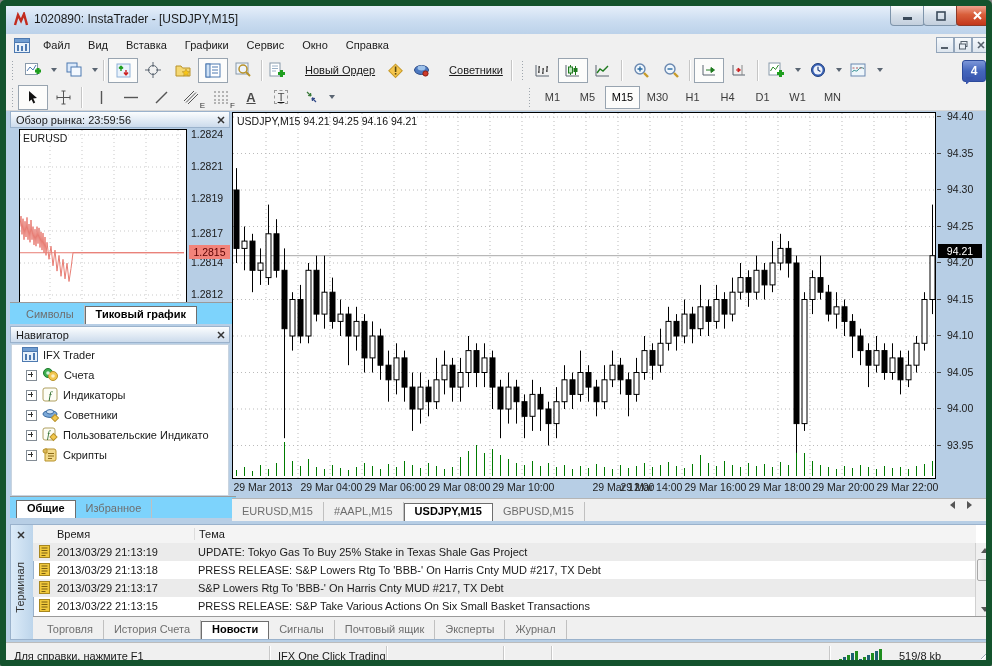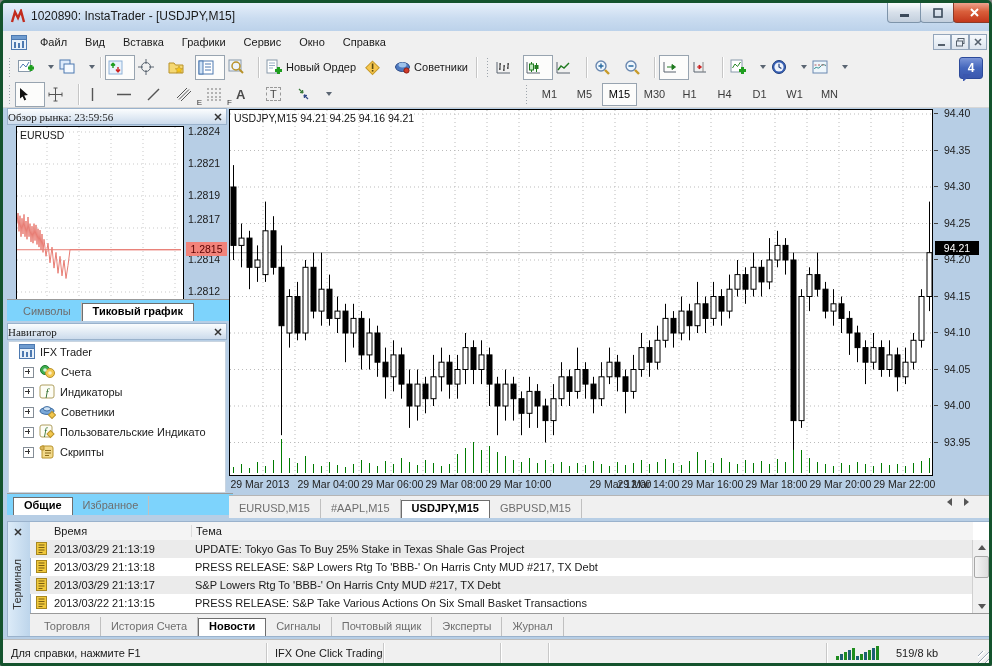--- a/index.html
+++ b/index.html
@@ -1,53 +1,53 @@
 <!DOCTYPE html>
 <html><head>
 <meta charset="utf-8">
 <style>
   html,body{margin:0;padding:0;background:#888;}
   .window{position:relative;width:992px;height:666px;font-family:"Liberation Sans",sans-serif;
-    font-size:11px;color:#1a1a1a;background:#b7cee5;border:3px solid #14532d;box-sizing:border-box;
+    font-size:11px;color:#1a1a1a;background:#b7cee5;border:6px solid #14532d;box-sizing:border-box;
     border-radius:5px 5px 2px 2px;overflow:hidden;}
   .abs{position:absolute;}
   
   .titlebar{left:0;top:0;width:990px;height:28px;background:linear-gradient(#e6effa,#cadcf0 55%,#bcd2ea);}
   .title-text{left:28px;top:6px;font-size:12px;}
   .winbtn{top:0;height:19px;border:1px solid #7e94aa;border-top:none;border-radius:0 0 4px 4px;
     background:linear-gradient(#fbfcfd,#d7e0ea 50%,#c3cfdd);display:flex;align-items:center;justify-content:center;}
   .winbtn.close{background:linear-gradient(#f0a28e,#d95f3b 45%,#c3371b);border-color:#8c3a28;}
   
   .menubar{left:0;top:28px;width:990px;height:22px;background:#f0f0f0;border-bottom:1px solid #dcdcdc;display:flex;align-items:center;}
   .menu-item{padding:0 9px;line-height:22px;cursor:default;}
   .mdibtn{width:16px;height:14px;border:1px solid #93a5ba;background:linear-gradient(#f6f9fc,#dde5ee);
     display:flex;align-items:center;justify-content:center;}
   
   .toolbar{left:0;width:990px;background:#f0f0f0;display:flex;align-items:center;}
   .tb1{top:50px;height:28px;border-bottom:1px solid #e4e4e4;}
   .tb2{top:78px;height:26px;border-bottom:1px solid #d6d6d6;}
   .grip{width:3px;height:20px;margin:0 4px 0 5px;background-image:radial-gradient(#9fa6ad 35%,transparent 40%);background-size:3px 3px;}
   .vsep{width:1px;height:21px;background:#c6c6c6;border-right:1px solid #fff;margin:0 3px;}
-  .tb-btn{min-width:24px;height:23px;display:flex;align-items:center;justify-content:flex-start;
-    border:1px solid transparent;padding:0 2px;gap:3px;}
+  .tb-btn{min-width:24px;height:23px;display:flex;align-items:center;justify-content:center;
+    border:1px solid transparent;padding:0 2px;gap:19px;text-decoration:underline;}
   .tb-btn.pressed{border:1px solid #98a4b0;background:#fcfcfb;}
   .tb-btn .lbl{white-space:nowrap;padding-right:2px;}
   .caret{width:0;height:0;border-left:3px solid transparent;border-right:3px solid transparent;border-top:4px solid #5a6572;margin-left:1px;}
   .caret-btn{width:11px;height:23px;display:flex;align-items:center;justify-content:center;}
   .period-btn{min-width:27px;height:21px;display:flex;align-items:center;justify-content:center;
     color:#3c3c3c;border:1px solid transparent;padding:0 3px;}
   .period-btn.active{border:1px solid #98a4b0;background:#fcfcfb;color:#000;}
   .notif{left:956px;top:54px;width:22px;height:20px;border:1px solid #2c4a9a;border-radius:3px;
     background:linear-gradient(#7c96d8,#4466bc 50%,#3a57ae);color:#fff;font-weight:bold;font-size:12px;
     display:flex;align-items:center;justify-content:center;}
   .notif:after{content:"";position:absolute;left:3px;bottom:-4px;border:4px solid transparent;border-top-color:#3a57ae;border-left-color:#3a57ae;width:0;height:0;}
   
   .panel-header{height:17px;background:linear-gradient(#fbfdfe,#ccdbec);border:1px solid #9ab2cc;
     display:flex;align-items:center;box-sizing:border-box;}
-  .panel-header .pt{flex:1;font-family:Liberation Serif, serif;}
+  .panel-header .pt{padding-left:5px;flex:1;}
   .xbtn{width:13px;height:13px;margin-right:2px;display:flex;align-items:center;justify-content:center;}
   .tabs-row{display:flex;align-items:flex-end;height:21px;border-top:1px solid #9a9a9a;background:#7dd3fc;}
   .tab{padding:2px 10px 3px;color:#6e6e6e;border-right:1px solid #c0c0c0;line-height:14px;white-space:nowrap;}
   .tab.active{background:#fff;color:#000;font-weight:bold;border:1px solid #6e6e6e;border-bottom:none;
     margin-top:-2px;padding-top:0;position:relative;z-index:2;}
   
   .mw-chart{left:9px;top:18px;width:166px;height:173px;background:#fff;border:1px solid #000;}
   .mw-sym{position:absolute;left:3px;top:2px;font-size:10.5px;}
   .axis-label{position:absolute;left:181px;font-size:10.5px;color:#1a1a1a;}
   .mw-badge{position:absolute;left:179px;width:41px;height:14px;background:#f2837a;color:#5c0000;
@@ -427,21 +427,21 @@
           <line x1="0" y1="165" x2="164" y2="165" stroke="#c9c9c9" stroke-dasharray="1,3"></line>
           <line x1="0" y1="122.74969999998703" x2="164" y2="122.74969999998703" stroke="#e87d74"></line>
           <polyline fill="none" stroke="#e87d74" points="0,96.6 1,86.1 2,104.4 3,88.7 4,109.7 5,91.3 6,107.0 7,87.4 8,109.7 9,94.0 10,112.3 11,90.0 12,109.7 13,96.6 14,114.9 15,99.2 16,116.2 17,96.6 18,113.6 19,97.9 20,117.5 21,101.8 22,120.1 23,103.1 24,122.7 25,107.0 26,125.4 27,112.3 29,129.3 31,116.2 33,135.8 35,120.1 37,141.1 39,125.4 41,146.3 43,129.3 45,148.9 47,133.2 49,151.5 51,138.4 53,122.7 55,122.7 59,122.7 165,122.7"></polyline>
         </svg>
       <span class="mw-sym">EURUSD</span>
     </div>
     <div id="mw-labels">
         <span class="axis-label" style="top: 17px;">1.2824</span>
         <span class="axis-label" style="top: 49px;">1.2821</span>
         <span class="axis-label" style="top: 81px;">1.2819</span>
-        <span class="axis-label" style="top: 105px;">1.2817</span>
+        <span class="axis-label" style="top: 116px;">1.2817</span>
         <span class="axis-label" style="top: 145px;">1.2814</span>
         <span class="axis-label" style="top: 177px;">1.2812</span>
         <span class="mw-badge" style="top: 133.75px;">1.2815</span>
       </div>
     <div class="abs tabs-row" style="left:0;top:191px;width:220px;padding-left:6px" id="mw-tabs">
         <span class="tab">Символы</span>
         <span class="tab active">Тиковый график</span>
       </div>
   </div>
 

